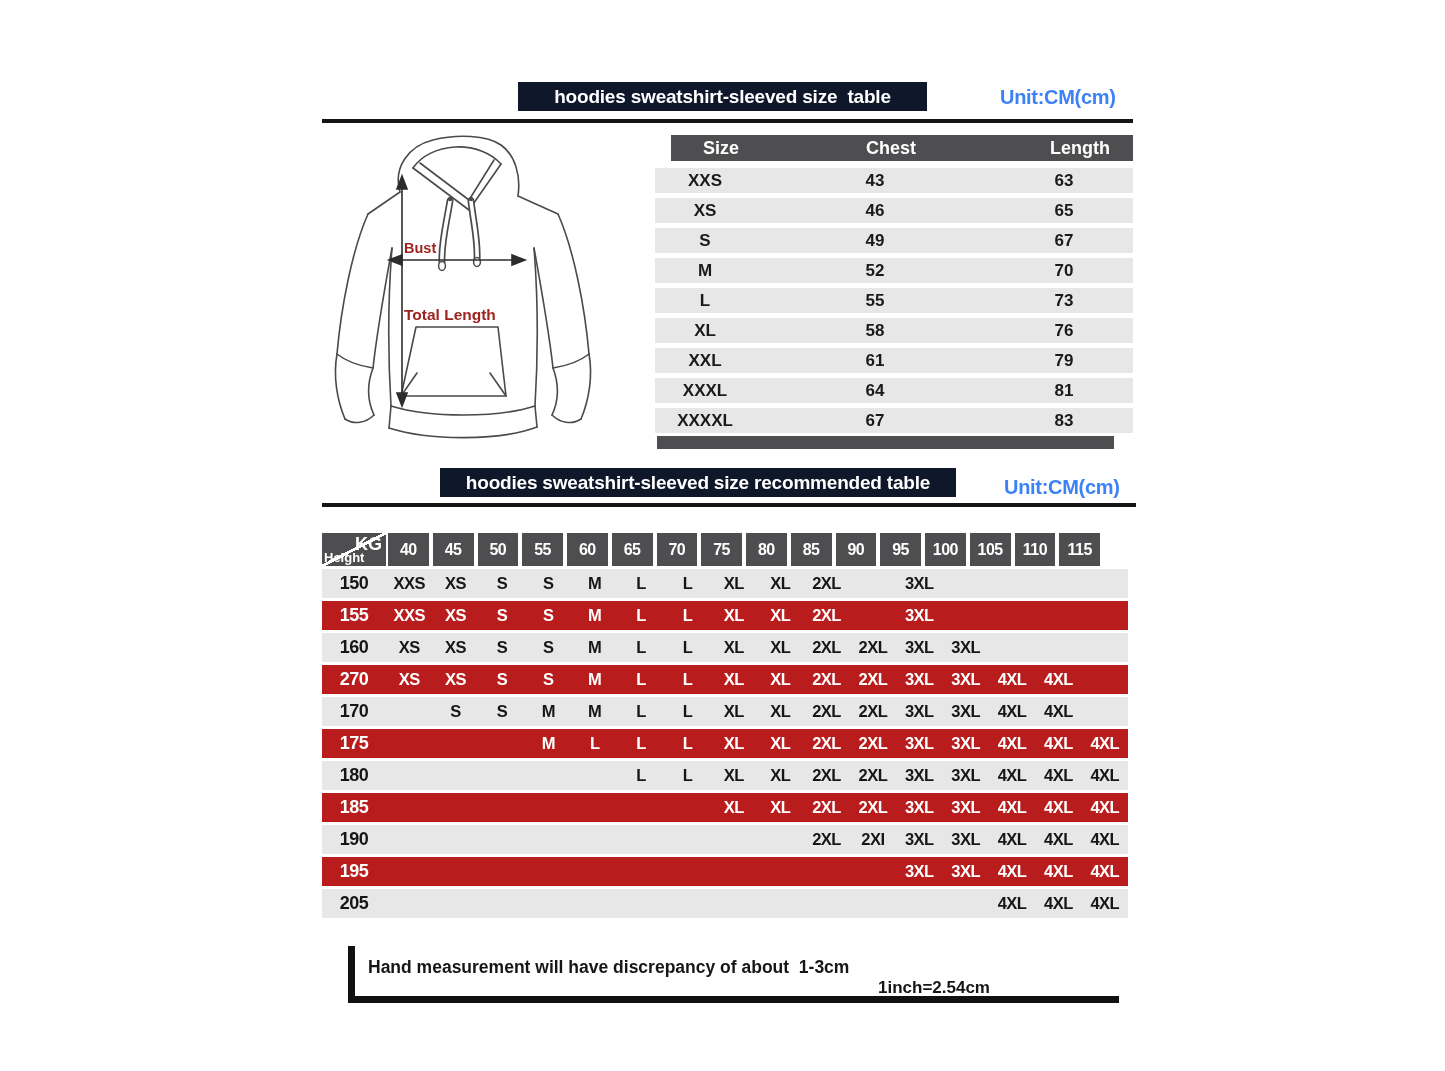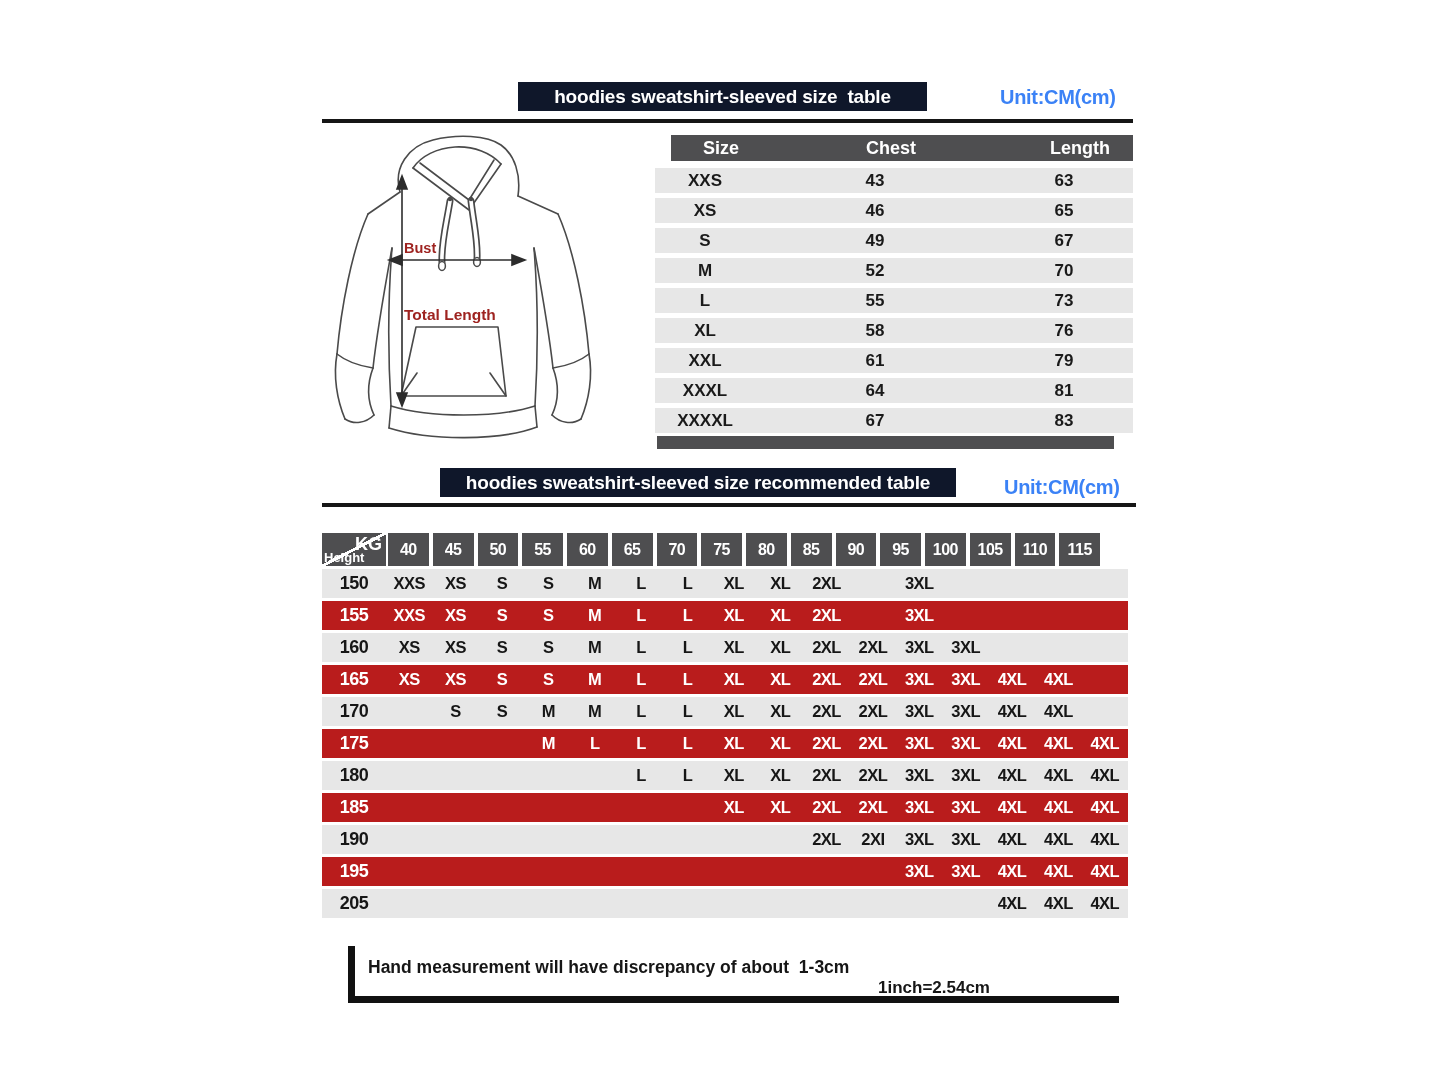--- a/index.html
+++ b/index.html
@@ -255,21 +255,21 @@
         <div>XL</div>
         <div>2XL</div>
         <div>2XL</div>
         <div>3XL</div>
         <div>3XL</div>
         <div></div>
         <div></div>
         <div></div>
       </div>
       <div class="mx-row dark">
-        <div class="mx-height">165</div>
+        <div class="mx-height">270</div>
         <div>XS</div>
         <div>XS</div>
         <div>S</div>
         <div>S</div>
         <div>M</div>
         <div>L</div>
         <div>L</div>
         <div>XL</div>
         <div>XL</div>
         <div>2XL</div>

